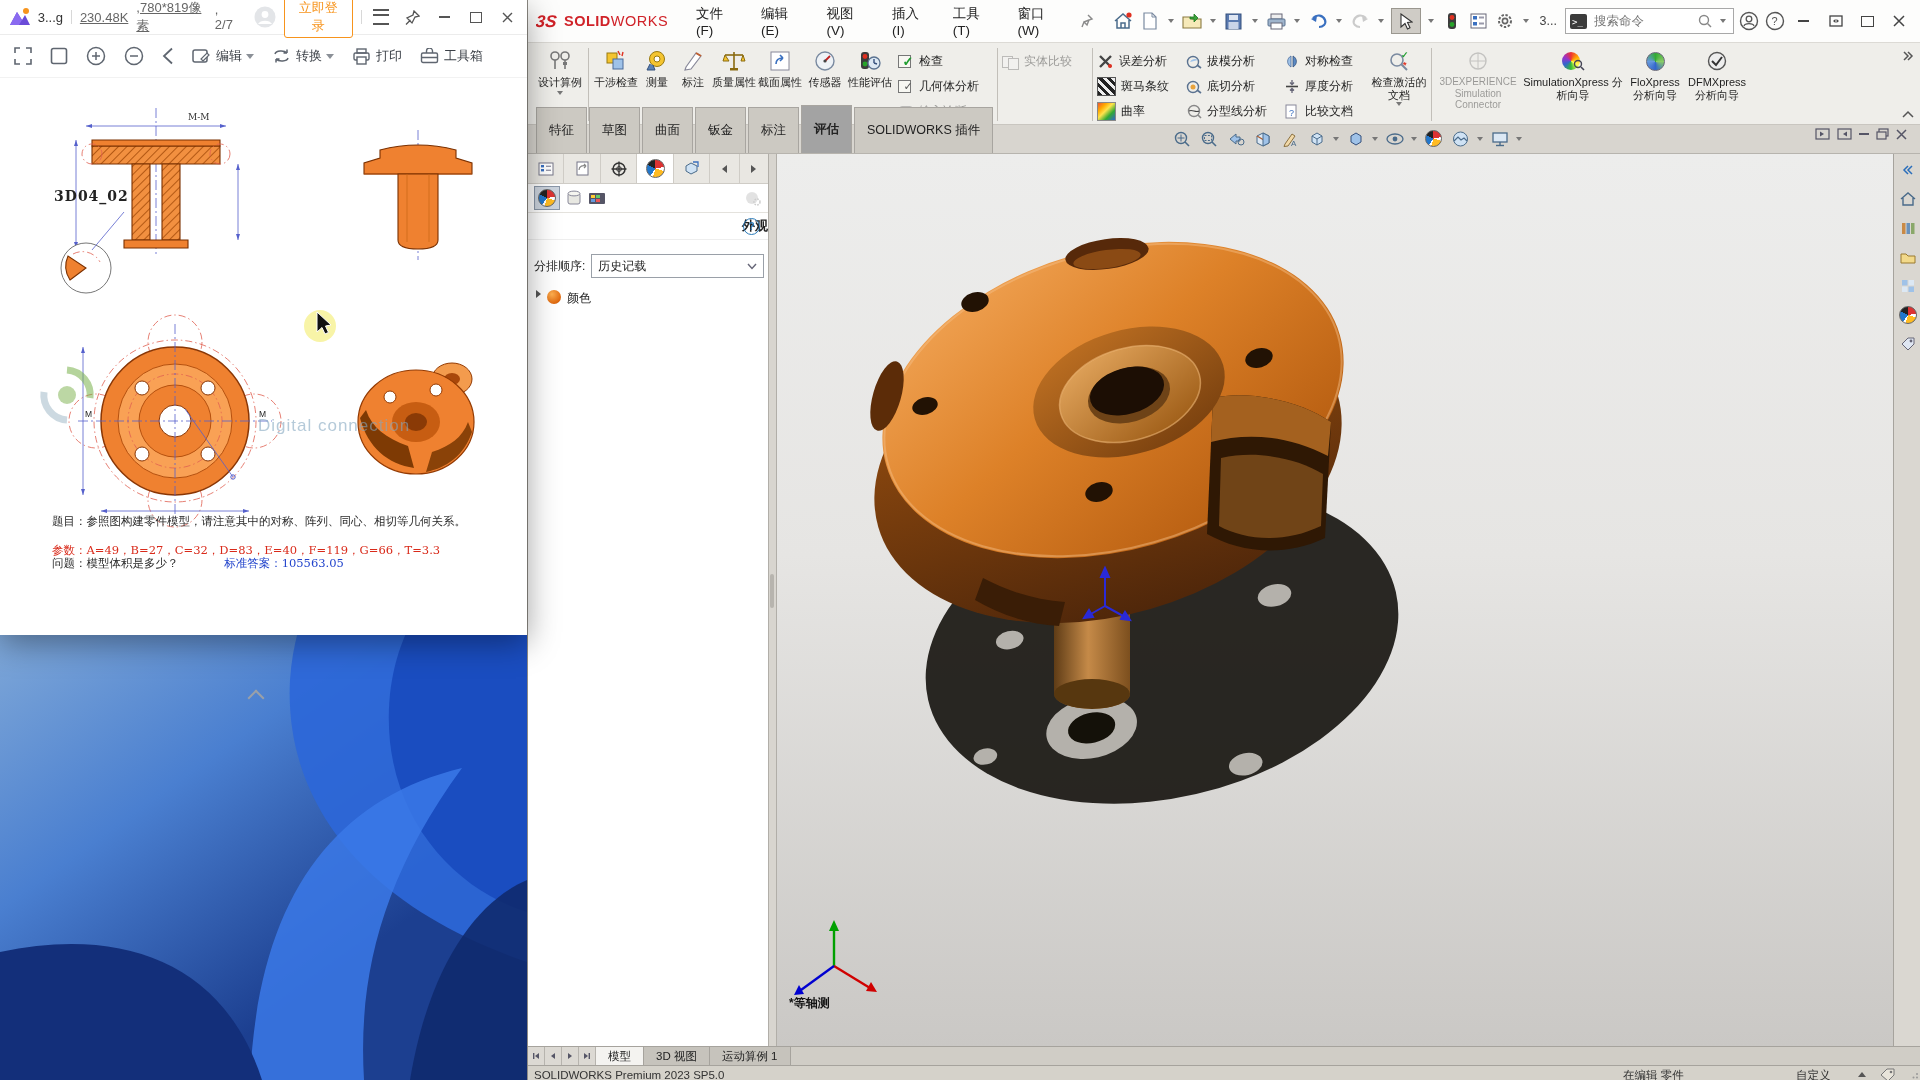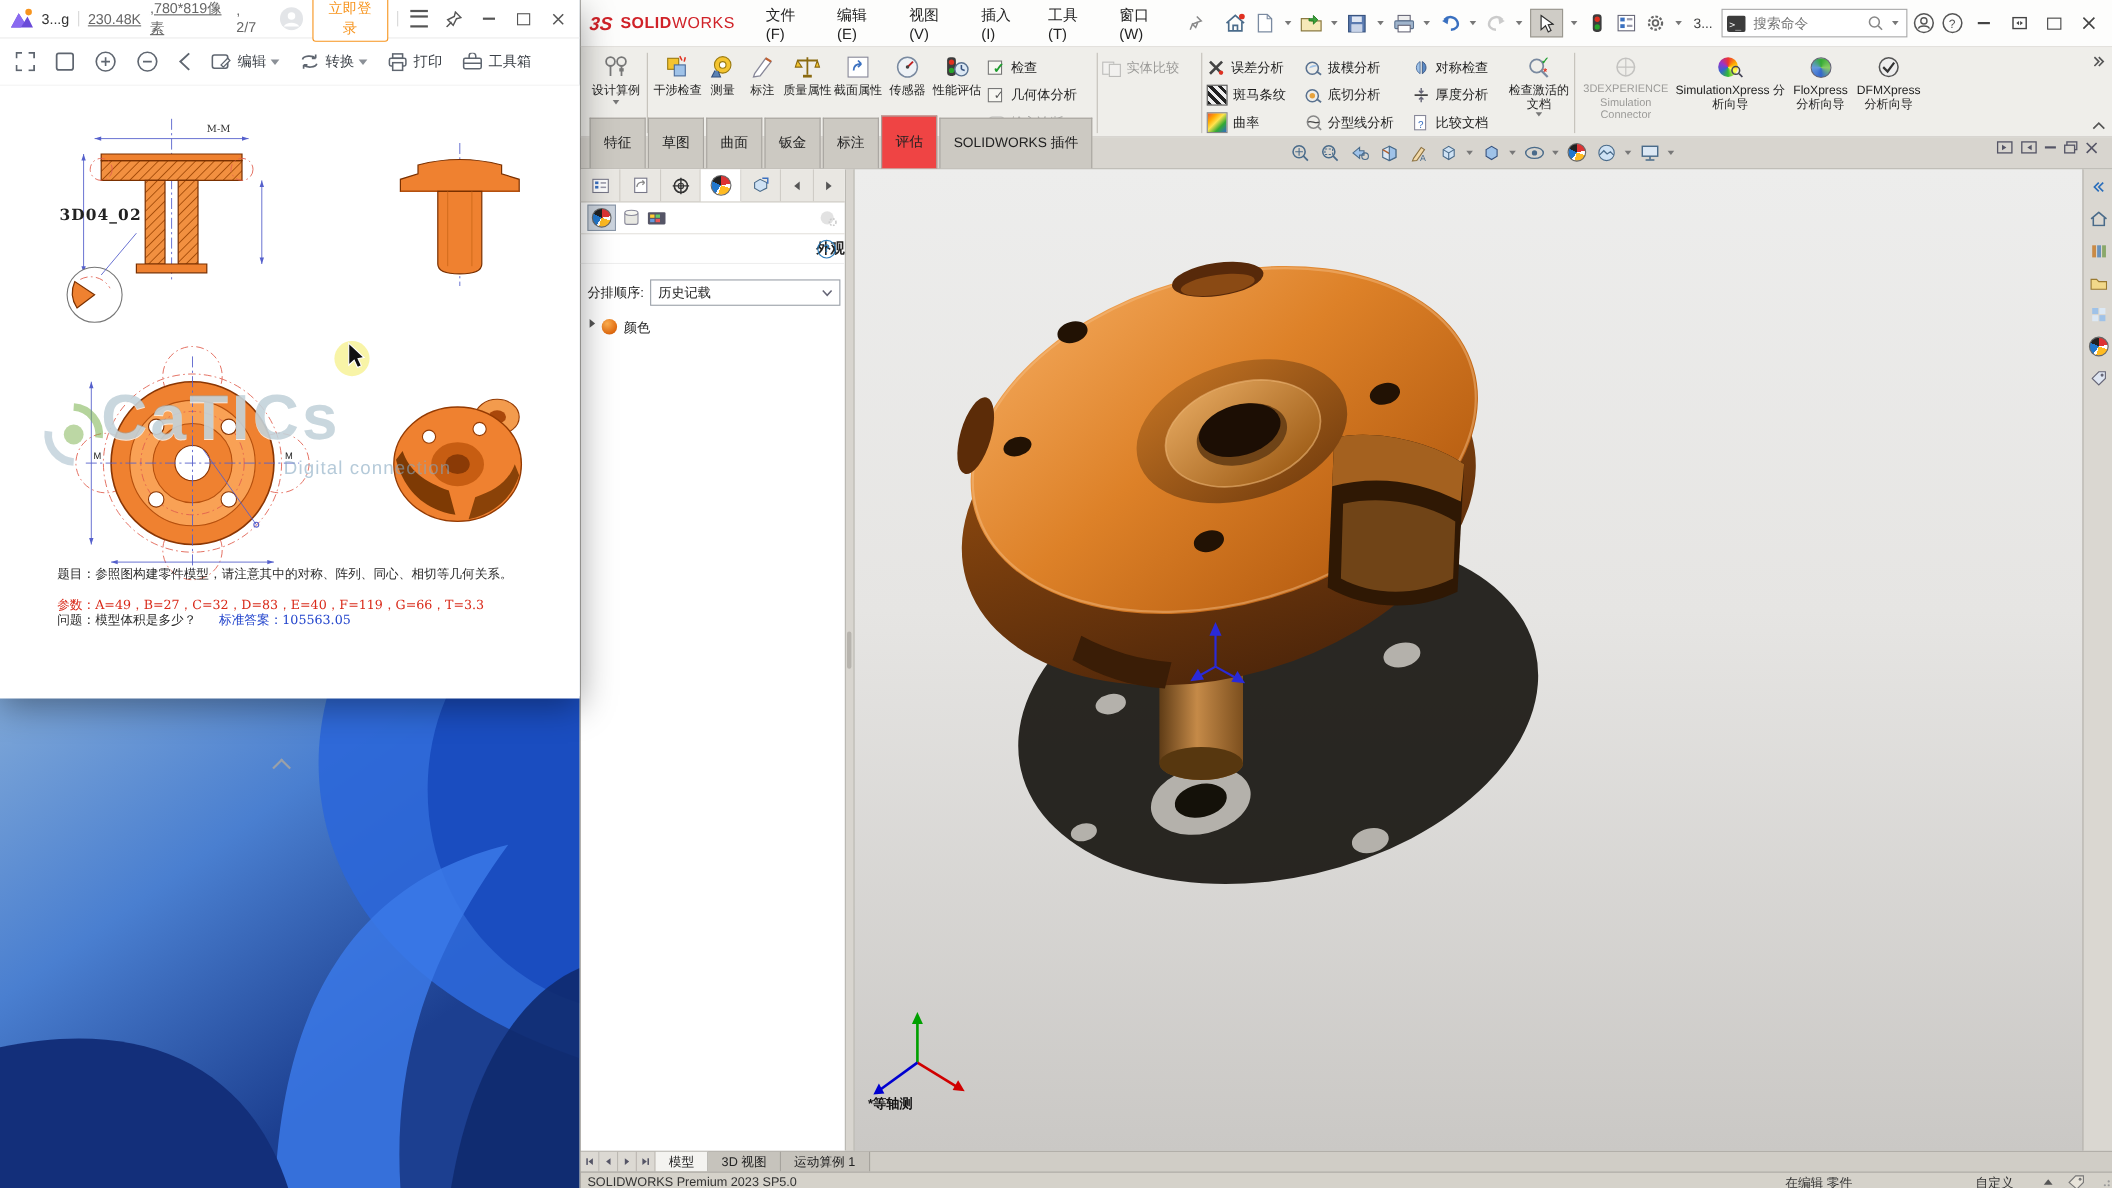--- a/index.html
+++ b/index.html
@@ -50,21 +50,21 @@
   .rbig .ri{height:26px;display:flex;align-items:center;justify-content:center;margin-bottom:2px}
   .rsep{width:1px;background:#c2bfb9;margin:3px 4px;flex:none}
   .rcol{display:flex;flex-direction:column;justify-content:flex-start;padding-top:4px;flex:none}
   .rrow{display:flex;align-items:center;gap:5px;height:25px;font-size:12px;color:#1f1f1f;white-space:nowrap}
   .dis{opacity:.42;filter:grayscale(.9)}
   .ri16{width:17px;height:17px;display:inline-flex;align-items:center;justify-content:center;flex:none}
   
   #band{height:28px;background:#d8d5cf;border-bottom:1px solid #b7b4ae;display:flex;align-items:flex-end;position:relative}
   .swtab{height:21px;display:flex;align-items:center;padding:12px 12px;font-size:12.5px;color:#222;
     background:#ccc9c2;border:1px solid #a8a5a0;border-bottom:none;margin-right:2px}
-  .swtab.active{background:#ef4444;height:23px;font-weight:normal}
+  .swtab.active{background:#a3a3a3;height:23px;font-weight:bold}
   .hi{width:27px;height:23px;display:flex;align-items:center;justify-content:center}
   
   #main{position:relative;height:892px;display:flex}
   #panel{width:240px;background:#fff;border-right:1px solid #b1aea8;display:flex;flex-direction:column;font-size:12px;color:#222}
   #panel-tabs{height:29px;display:flex;align-items:stretch;background:#e9e7e2;border-bottom:1px solid #cfccc6}
   .ptab{flex:1;display:flex;align-items:center;justify-content:center;border-right:1px solid #cfccc6}
   .ptab.active{background:#fff}
   #panel-row2{height:28px;display:flex;align-items:center;gap:6px;padding:0 6px;border-bottom:1px solid #e4e2dd}
   #panel-title{height:26px;display:flex;align-items:center;justify-content:flex-end;font-size:13px;font-weight:bold;position:relative;border-bottom:1px solid #eee}
   .help-circ{width:15px;height:15px;border:1.5px solid #2a7ab8;border-radius:50%;color:#2a7ab8;font-size:10px;display:flex;align-items:center;justify-content:center;font-weight:bold}
@@ -1085,30 +1085,29 @@
         <circle cx="-26" cy="-25" r="6" fill="#fff" stroke="#943a02"></circle>
         <circle cx="20" cy="-32" r="6" fill="#fff" stroke="#943a02"></circle>
       </g>
     </svg>
 
     <svg class="ab" style="left:38px;top:288px" width="58" height="58">
       <path d="M29,4 A25,25 0 0 1 52,32" fill="none" stroke="#79b04a" stroke-width="7" opacity=".55"></path>
       <path d="M29,54 A25,25 0 0 1 6,26" fill="none" stroke="#9ab4c4" stroke-width="7" opacity=".5"></path>
       <circle cx="29" cy="29" r="9" fill="#79b04a" opacity=".5"></circle>
     </svg>
-    <div class="ab" id="wm-text">CaTICs</div>
     <div class="ab" id="wm-sub">Digital connection</div>
 
     <div class="ab" id="d-label">3D04_02</div>
 
     <div class="ab d-line" style="top:436px;color:#2b2b2b">题目：参照图构建零件模型，请注意其中的对称、阵列、同心、相切等几何关系。</div>
     <div class="ab d-line" style="top:465px;color:#d92a1a">参数：A=49，B=27，C=32，D=83，E=40，F=119，G=66，T=3.3</div>
     <div class="ab d-line" style="top:478px;color:#2b2b2b">
       <span>问题：模型体积是多少？</span>
-      <span style="color:#2244cc;margin-left:17px">标准答案：105563.05</span>
+      <span style="color:#2244cc;margin-left:42px">标准答案：105563.05</span>
     </div>
 
     <div class="ab" id="v-chev"></div>
   </div>
 </div>
 
 <div class="ab" style="left:296px;top:300px;pointer-events:none">
   <svg width="48" height="48">
     <circle cx="24" cy="26" r="16" fill="#f6f08a" opacity=".75"></circle>
     <path class="cursor-arrow" d="M21,12 L21,32 L26,27.5 L29,34 L32.5,32.4 L29.5,26 L35,25 Z"></path>

